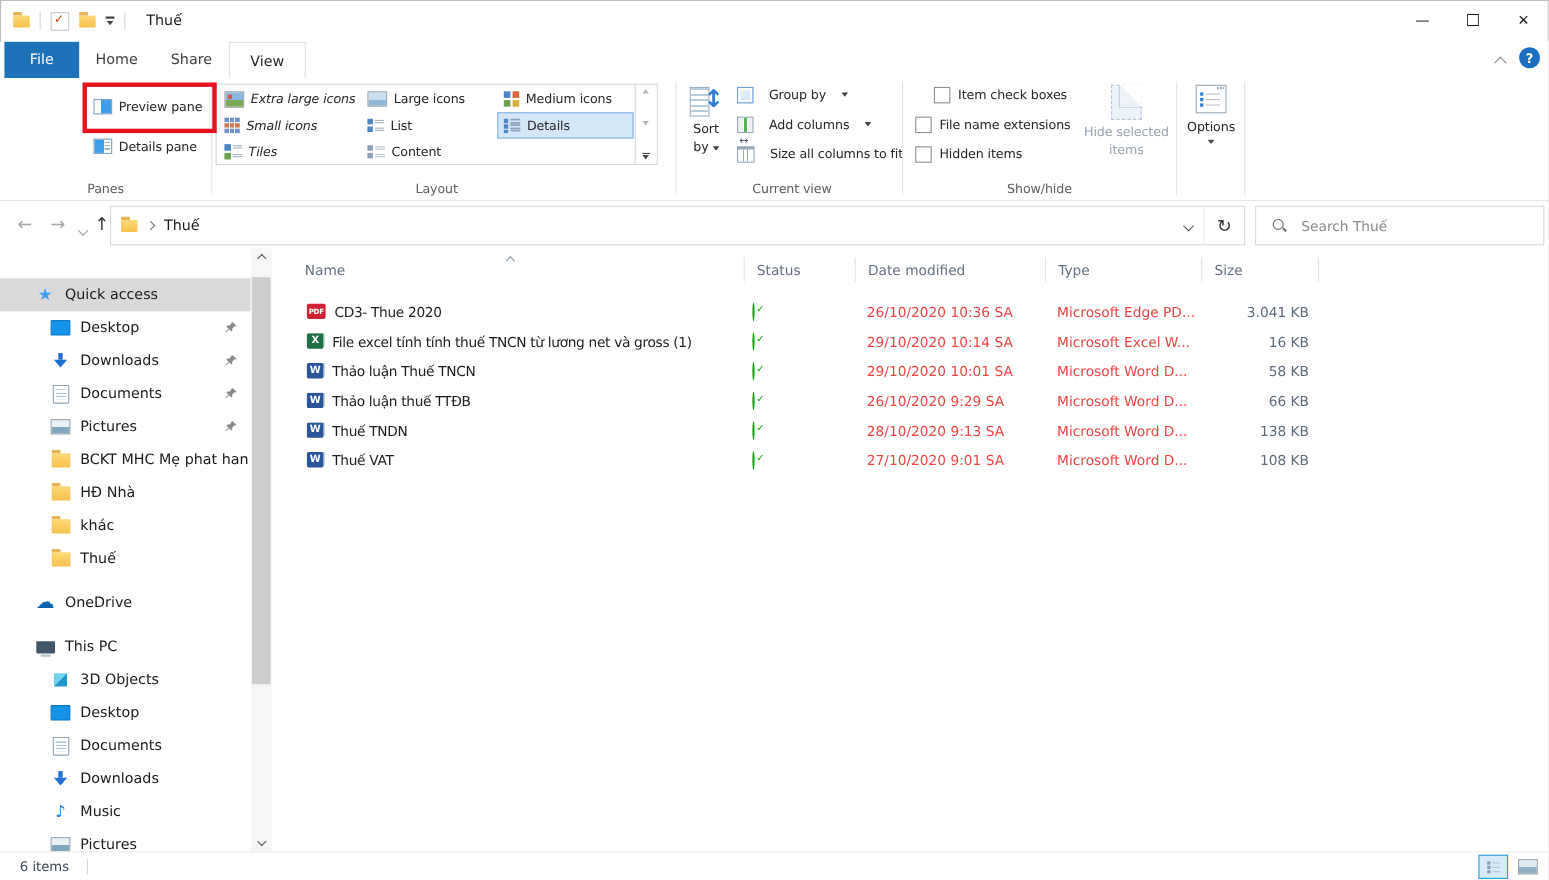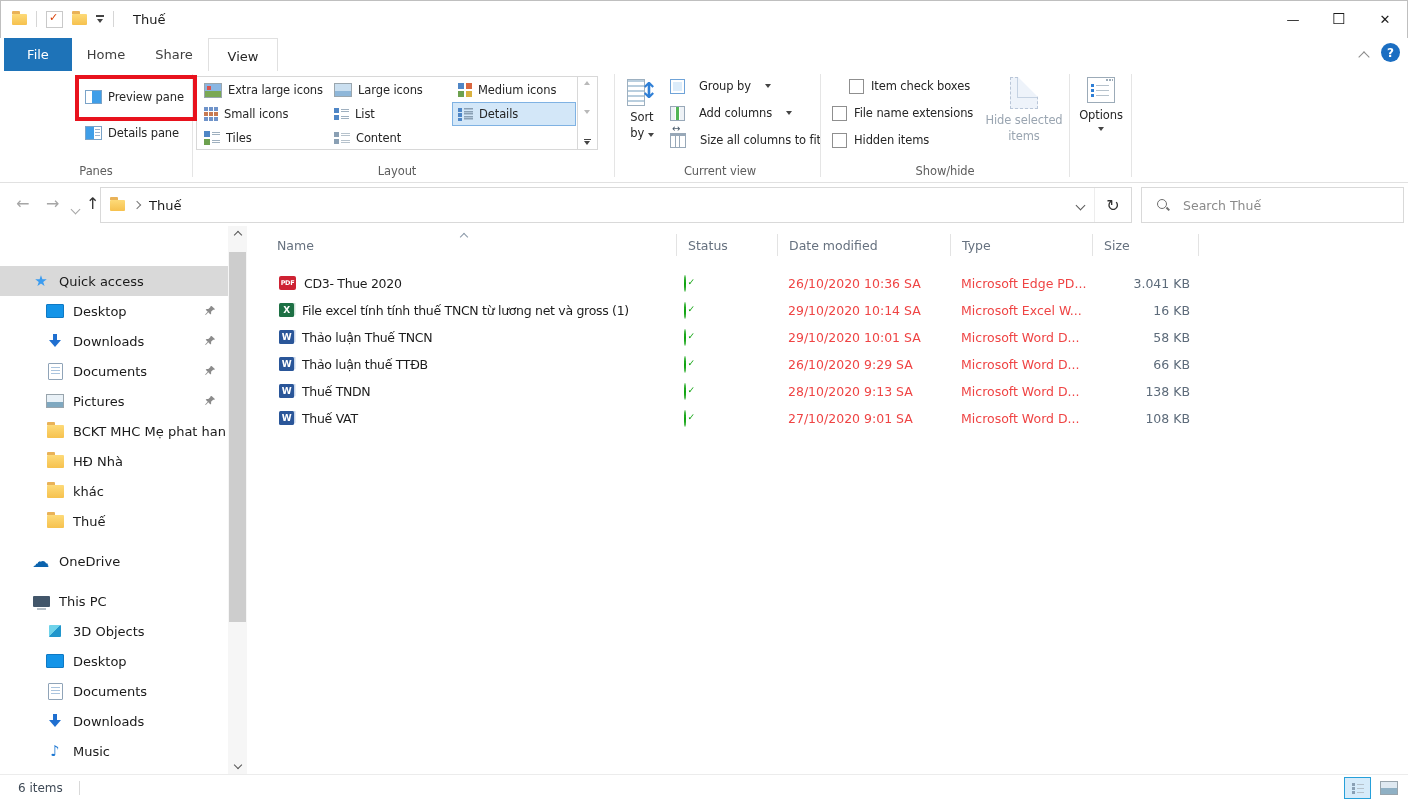--- a/index.html
+++ b/index.html
@@ -44,21 +44,21 @@
       background:repeating-linear-gradient(90deg,#9db4cb 0 2px,transparent 2px 3px);}
   .navpane-btn{position:absolute;left:8px;top:8px;width:66px;height:86px;display:flex;flex-direction:column;align-items:center;gap:6px;text-align:center;line-height:1.35;}
   .preview-btn,.detpane-btn{position:absolute;left:85px;height:26px;display:flex;align-items:center;gap:6px;white-space:nowrap;}
   .ic-prevpane{width:15px;height:12px;border:1px solid #7aa3c8;background:linear-gradient(90deg,#fff 40%,#3f9ee8 40%);flex:none;}
   .ic-detpane{width:15px;height:12px;border:1px solid #7aa3c8;background:linear-gradient(90deg,#3f9ee8 55%,#fff 55%);position:relative;flex:none;}
   .ic-detpane::after{content:"";position:absolute;right:1px;top:2px;width:5px;height:8px;
       background:repeating-linear-gradient(#9db4d0 0 1px,transparent 1px 3px);}
   .red-box{position:absolute;left:75px;top:4px;width:114px;height:38px;border:4px solid #e8121d;pointer-events:none;z-index:5;}
   .gallery{position:absolute;left:196px;top:5px;width:400px;height:72px;border:1px solid #d8d8d8;display:flex;}
   .gcol{padding-top:1px;}
-  .gcol.c1{width:130px;} .gcol.c2{width:124px;} .gcol.c3{width:126px;}
+  .gcol.c1{width:130px;font-style:italic;} .gcol.c2{width:124px;} .gcol.c3{width:126px;}
   .gitem{height:22px;display:flex;align-items:center;gap:6px;padding-left:5px;white-space:nowrap;border:1px solid transparent;margin:0 1px;}
   .gitem.selected{background:#d3e7f8;border-color:#7fb2e3;}
   .gscroll{width:18px;border-left:1px solid #d8d8d8;display:flex;flex-direction:column;align-items:center;justify-content:space-between;padding:4px 0;}
   .tri-up-dim{width:0;height:0;border:3.5px solid transparent;border-bottom:4px solid #b9b9b9;border-top:0;}
   .tri-down-dim{width:0;height:0;border:3.5px solid transparent;border-top:4px solid #b9b9b9;border-bottom:0;}
   .more-btn{display:flex;flex-direction:column;align-items:center;gap:1px;}
   .more-btn .bar{width:7px;height:1.5px;background:#444;}
   
   .gi{flex:none;}
   .ic-xl{width:16px;height:13px;border:1px solid #9aa6ae;background:linear-gradient(#d9534f,#d9534f) 2px 2px/4px 4px no-repeat,linear-gradient(180deg,#8ab6e2 50%,#7aa854 50%);}
@@ -103,21 +103,21 @@
   .addr-dd{width:28px;height:100%;display:flex;align-items:center;justify-content:center;color:#5a5a5a;border-right:1px solid #ededed;}
   .refresh-btn{width:36px;height:100%;display:flex;align-items:center;justify-content:center;font-size:16px;color:#333;}
   .search-box{position:absolute;left:1141px;right:4px;top:4px;height:34px;border:1px solid #d9d9d9;display:flex;align-items:center;padding-left:15px;gap:11px;}
   .ic-search{width:13px;height:13px;position:relative;flex:none;}
   .ic-search::before{content:"";position:absolute;left:0;top:0;width:8px;height:8px;border:1.5px solid #6f6f6f;border-radius:50%;}
   .ic-search::after{content:"";position:absolute;left:9px;top:9px;width:4px;height:1.6px;background:#6f6f6f;transform:rotate(45deg);}
   .search-box input{border:none;outline:none;font-size:12.5px;font-family:inherit;color:#333;width:180px;background:transparent;}
   .search-box input::placeholder{color:#8a8a8a;}
   
   .main{position:absolute;top:226px;left:0;right:0;bottom:25px;background:#fff;}
-  .sidebar{position:absolute;left:0;top:16px;width:228px;bottom:0;overflow:hidden;font-size:13px;padding-top:24px;box-sizing:border-box;}
+  .sidebar{position:absolute;left:0;top:3px;width:228px;bottom:0;overflow:hidden;font-size:13px;padding-top:24px;box-sizing:border-box;}
   .side-item{height:30px;display:flex;align-items:center;gap:9px;padding-left:32px;white-space:nowrap;overflow:hidden;}
   .side-item.child{padding-left:46px;}
   .side-item.selected{background:#d9d9d9;}
   .side-gap{height:10px;}
   .icw{width:18px;display:flex;justify-content:center;flex:none;}
   .ic-star::after{content:"★";color:#3b9cf0;font-size:15px;line-height:15px;}
   .ic-desktop{width:16px;height:12px;background:#1494e8;border:1px solid #0f79c4;border-radius:1px;}
   .ic-downloads{position:relative;width:15px;height:14px;}
   .ic-downloads::before{content:"";position:absolute;left:5.5px;top:0;width:4px;height:6px;background:#1f6fd0;}
   .ic-downloads::after{content:"";position:absolute;left:1px;top:6px;width:0;height:0;border:6.5px solid transparent;border-top:7px solid #1f6fd0;border-bottom:0;}

